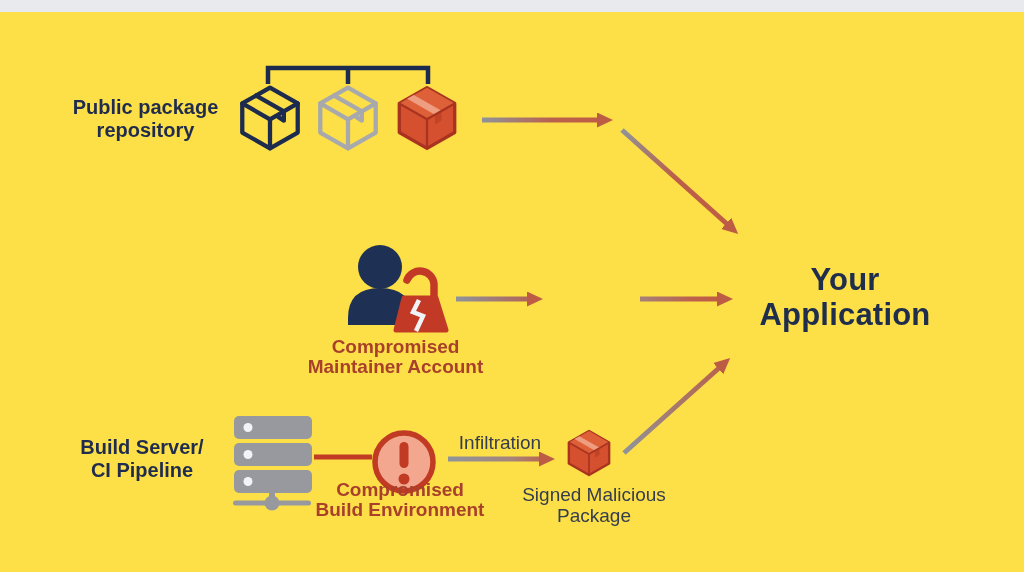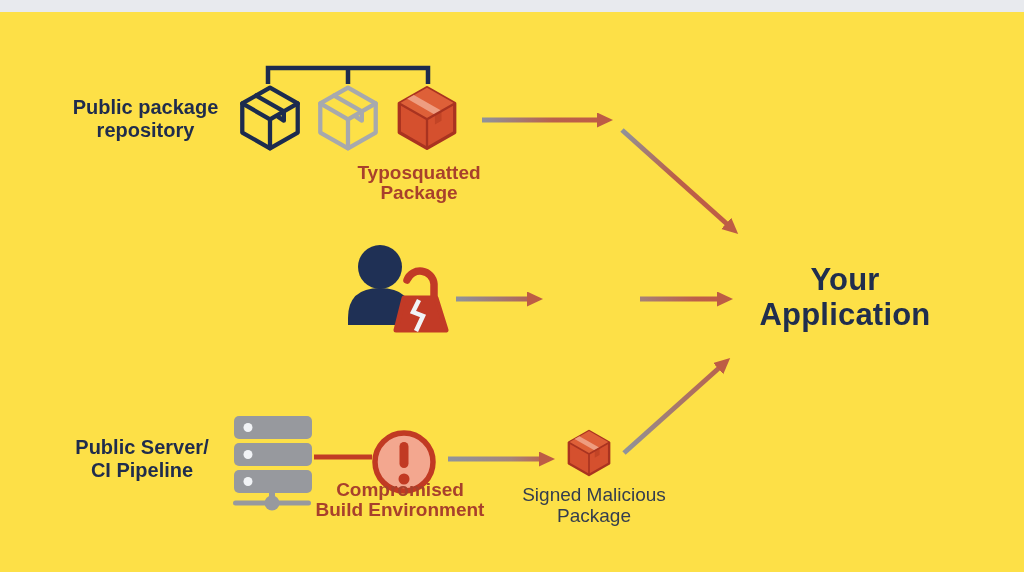--- a/index.html
+++ b/index.html
@@ -150,23 +150,24 @@
     <path d="M448,447 H540" stroke="url(#g6)" stroke-width="5" fill="none" marker-end="url(#ah)"></path>
 
     <g>
       <use href="#pkgFilled" x="565" y="416" width="48" height="50"></use>
     </g>
 
     <path d="M624,441 L719,356" stroke="url(#g7)" stroke-width="5" fill="none" marker-end="url(#ah)"></path>
   </svg>
 
   <div class="lbl lbl-navy lbl-repo">Public package repository</div>
-  <div class="lbl lbl-navy lbl-build">Public Server/ CI Pipeline</div>
+  <div class="lbl lbl-navy lbl-build">Build Server/ CI Pipeline</div>
 
-  <div class="lbl lbl-red lbl-typo">Typosquatted Package</div>
+  <div class="lbl lbl-red lbl-comp-maint">Compromised Maintainer Account</div>
   <div class="lbl lbl-red lbl-comp-build">Compromised Build Environment</div>
 
+  <div class="lbl lbl-slate lbl-infil">Infiltration</div>
   <div class="lbl lbl-slate lbl-signed">Signed Malicious Package</div>
 
   <div class="lbl lbl-target">Your Application</div>
 
   <div class="bottom-strip"></div>
 </div>
 
 </body></html>

